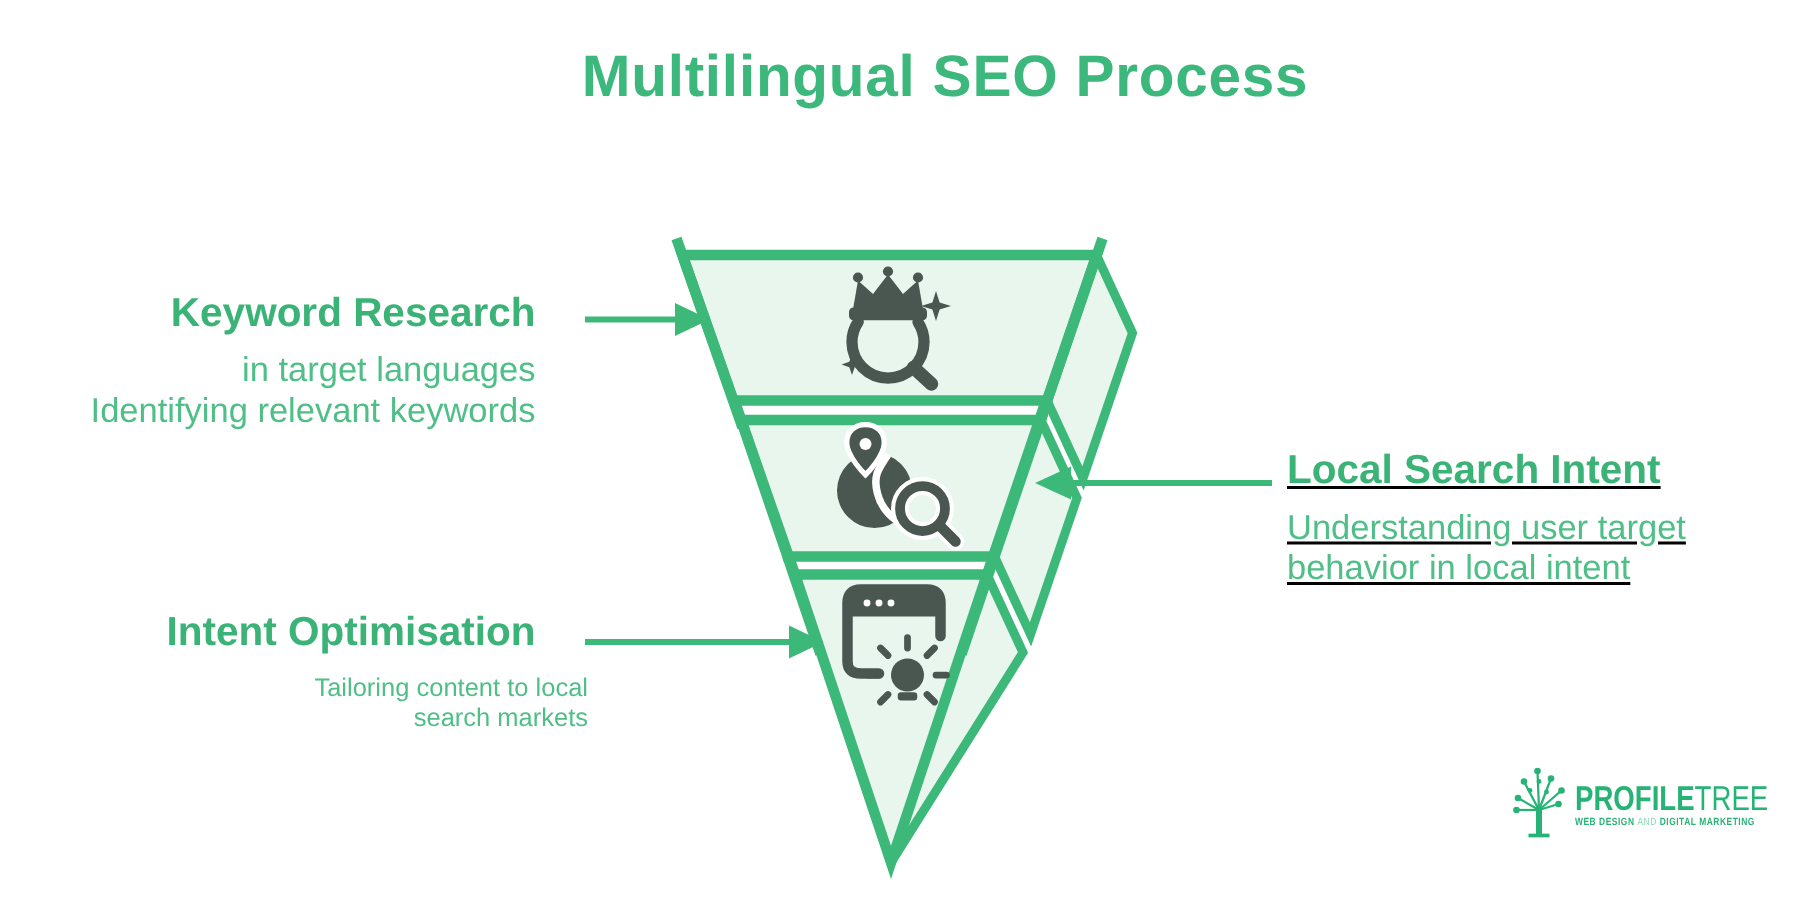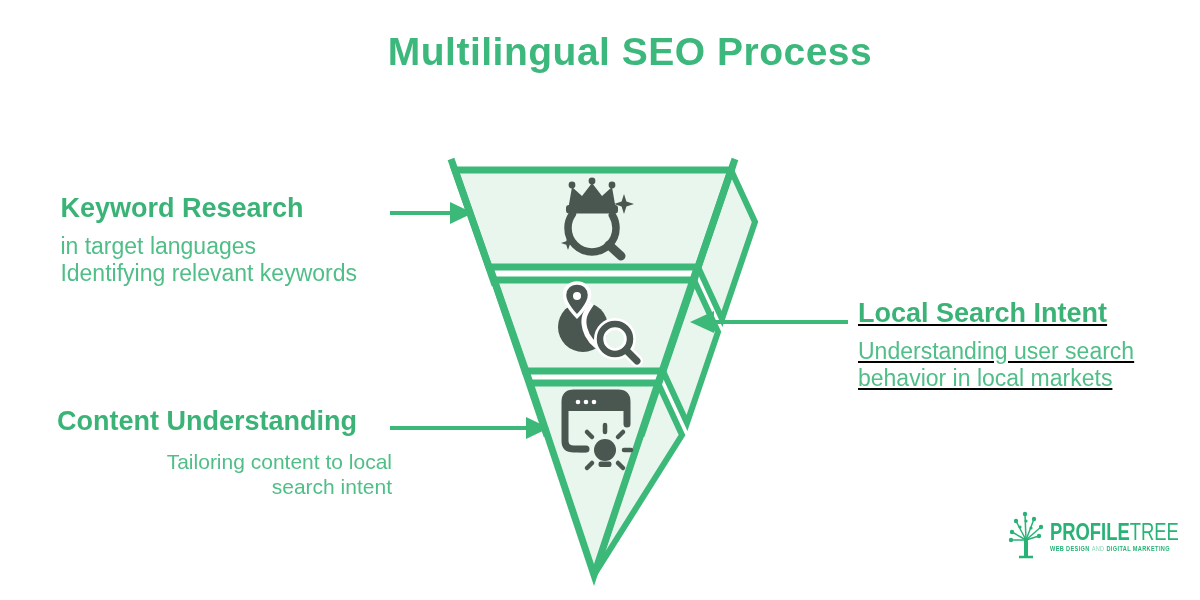--- a/index.html
+++ b/index.html
@@ -4,23 +4,23 @@
 <style>
   html,body{margin:0;padding:0;}
   body{width:1200px;height:600px;background:#ffffff;font-family:"Liberation Sans",sans-serif;overflow:hidden;}
   .canvas{position:relative;width:1200px;height:600px;background:#ffffff;}
   .title{position:absolute;left:60px;top:30px;width:1140px;text-align:center;
          font-size:39px;font-weight:bold;color:#3db87c;letter-spacing:0.5px;}
   svg.layer{position:absolute;left:0;top:0;}
   .label-block{position:absolute;white-space:nowrap;}
   .label-block .heading{font-size:27px;font-weight:bold;color:#3bb377;line-height:1.1;}
   .label-block .subtitle{font-size:23px;font-weight:400;color:#4fbe87;line-height:1.2;margin-top:9px;}
-  .align-right{}
+  .align-right{text-align:right;}
   .align-left{text-align:left;text-decoration:underline;}
-  .sub-block{position:absolute;white-space:nowrap;font-size:21px;color:#4fbe87;line-height:1.2;}
+  .sub-block{position:absolute;white-space:nowrap;font-size:17px;color:#4fbe87;line-height:1.2;}
   .logo-text{position:absolute;left:1050px;top:521px;color:#27b376;
              transform:scaleX(0.8);transform-origin:left top;white-space:nowrap;}
   .logo-brand{font-size:23px;line-height:1.0;letter-spacing:0px;}
   .logo-brand .b1{font-weight:bold;}
   .logo-brand .b2{font-weight:400;}
   .logo-tagline{font-size:7px;font-weight:bold;letter-spacing:0.45px;margin-top:1px;}
   .logo-tagline .and{opacity:0.55;font-weight:400;}
 </style>
 </head>
 <body>
@@ -138,31 +138,31 @@
     <div class="heading">Keyword Research</div>
     <div class="subtitle">
       <span style="display:block">in target languages</span>
       <span style="display:block">Identifying relevant keywords</span>
     </div>
   </div>
 
   <div class="label-block align-left" style="left:858px;top:299px;">
     <div class="heading">Local Search Intent</div>
     <div class="subtitle">
-      <span style="display:block">Understanding user search</span>
-      <span style="display:block">behavior in local markets</span>
+      <span style="display:block">Understanding user target</span>
+      <span style="display:block">behavior in local intent</span>
     </div>
   </div>
 
   <div class="label-block align-right" style="right:843px;top:407px;">
-    <div class="heading">Content Understanding</div>
+    <div class="heading">Intent Optimisation</div>
   </div>
   <div class="sub-block align-right" style="right:808px;top:449px;text-align:right;">
     <span style="display:block">Tailoring content to local</span>
-    <span style="display:block">search intent</span>
+    <span style="display:block">search markets</span>
   </div>
 
   <div class="logo-text">
     <div class="logo-brand"><span class="b1">PROFILE</span><span class="b2">TREE</span></div>
     <div class="logo-tagline"><span>WEB DESIGN</span> <span class="and">AND</span> <span>DIGITAL MARKETING</span></div>
   </div>
 
 </div>
 
 </body></html>

